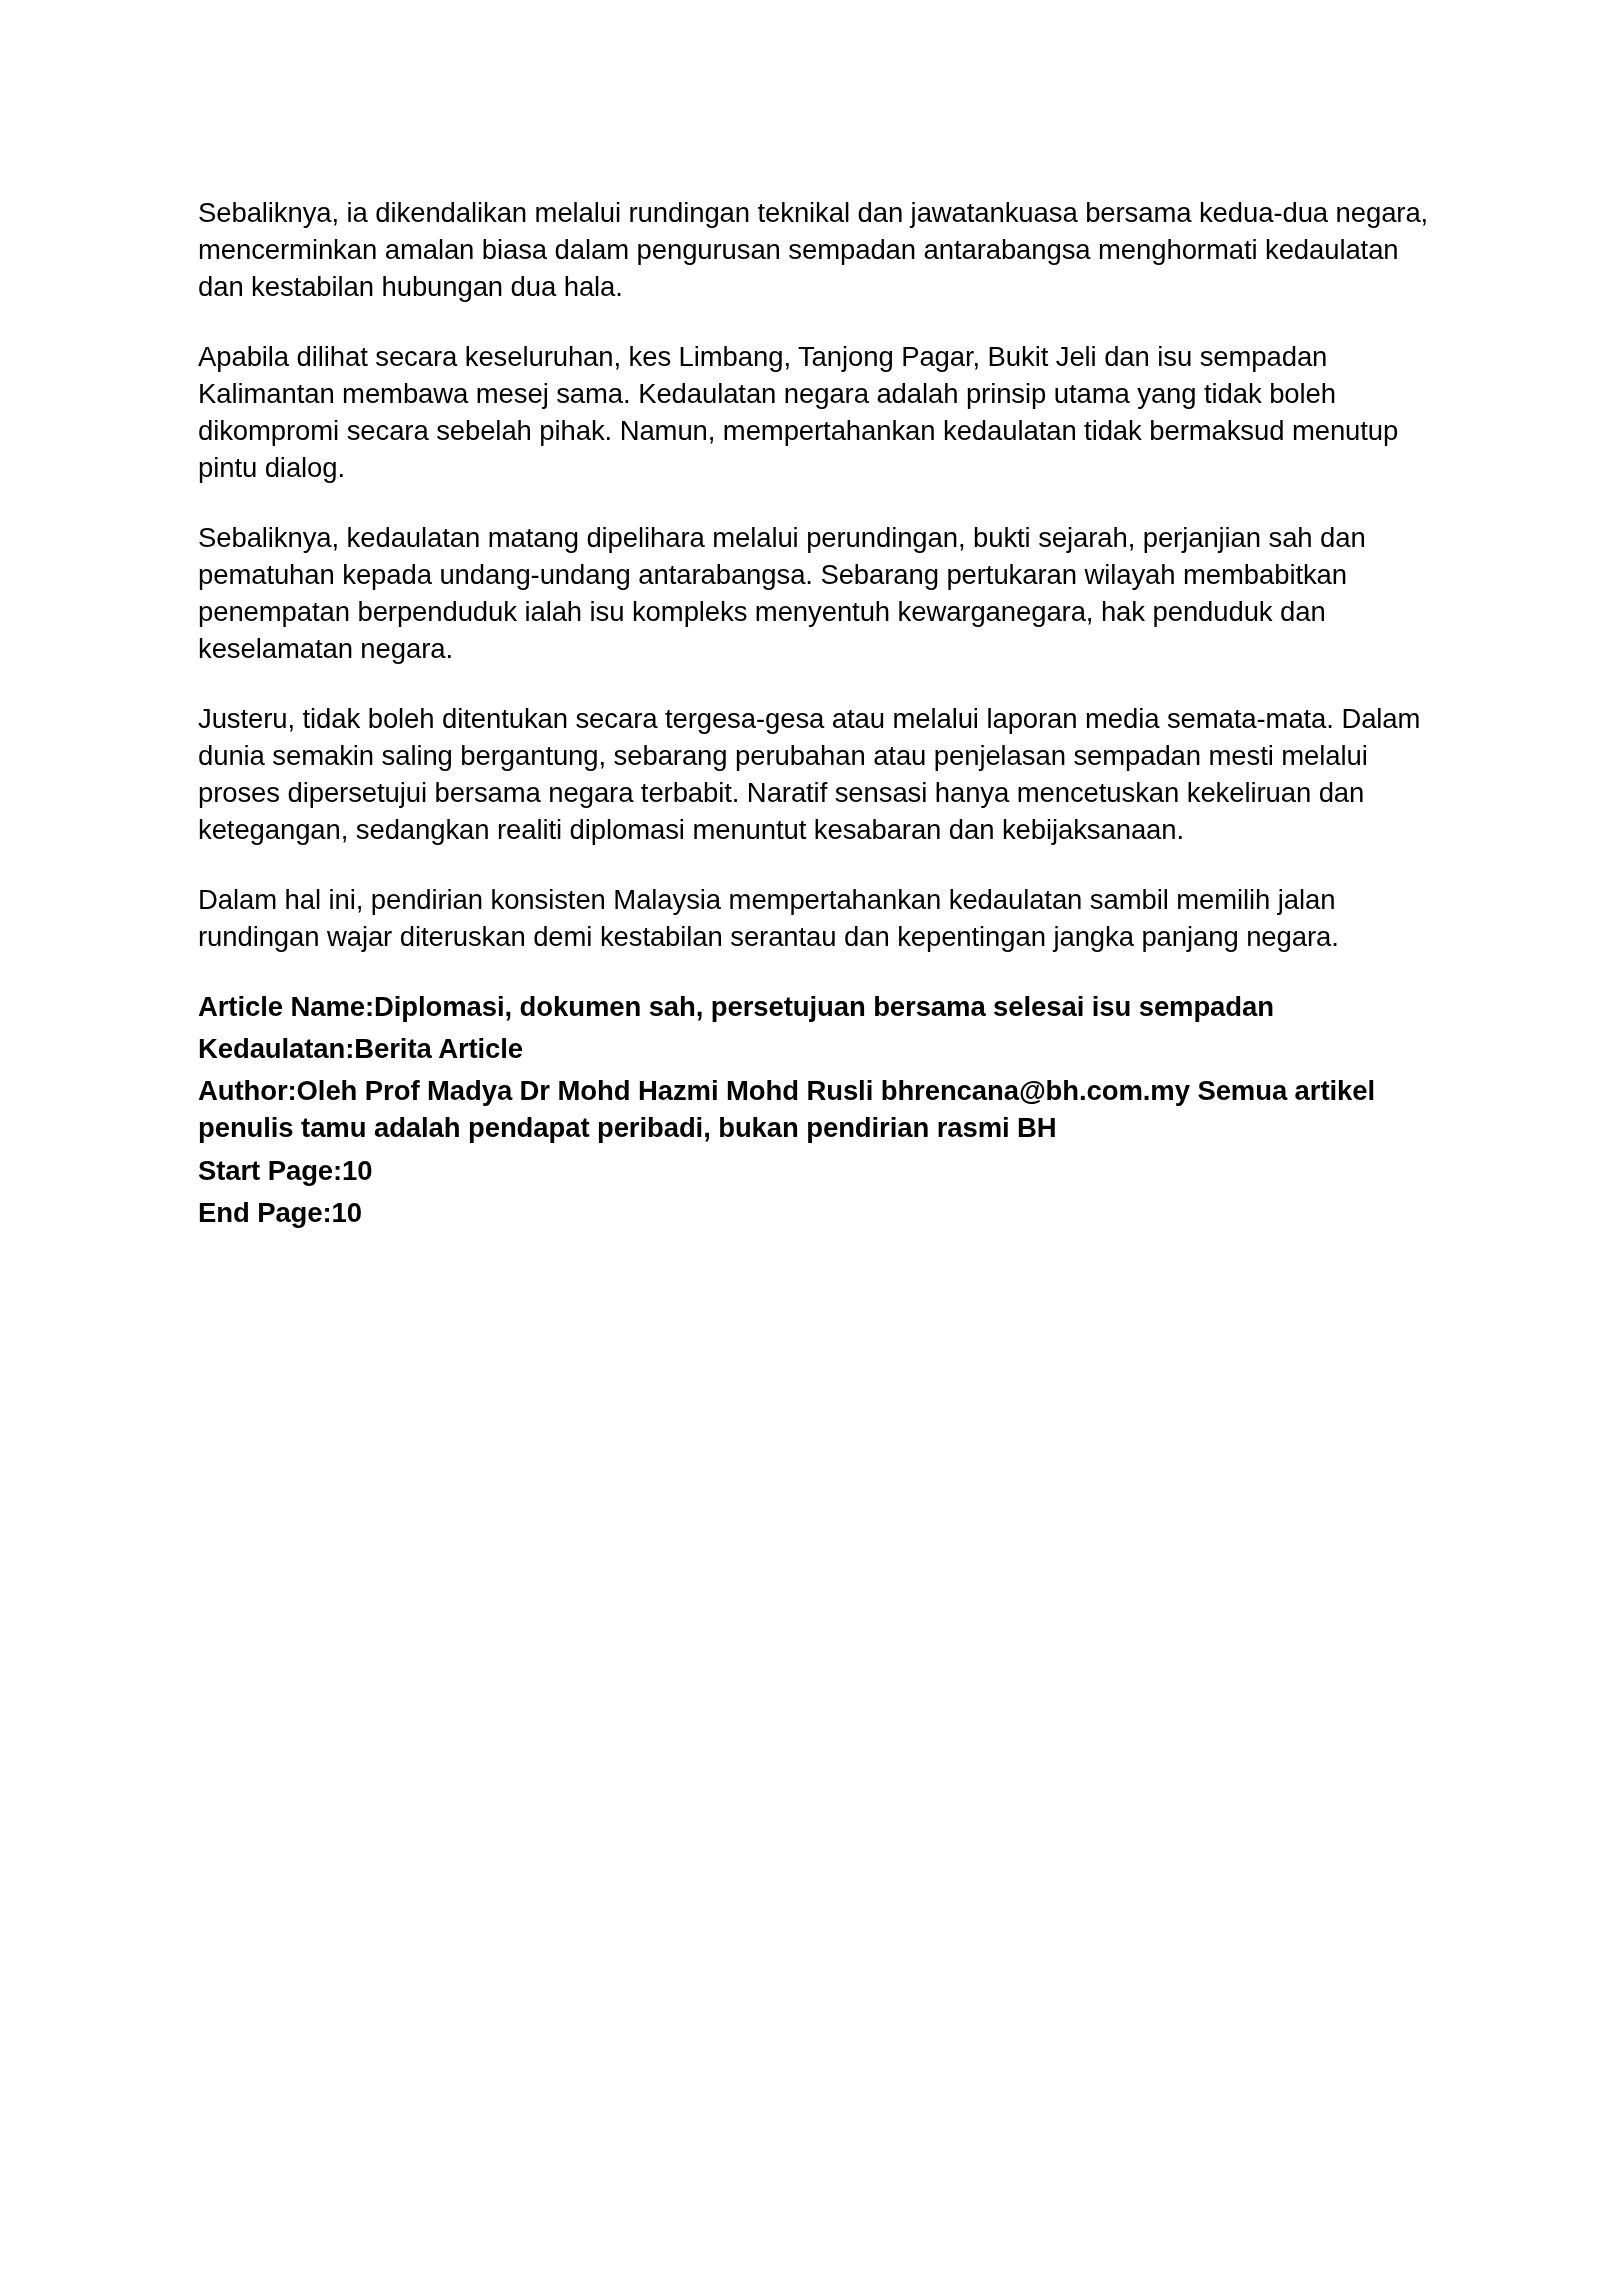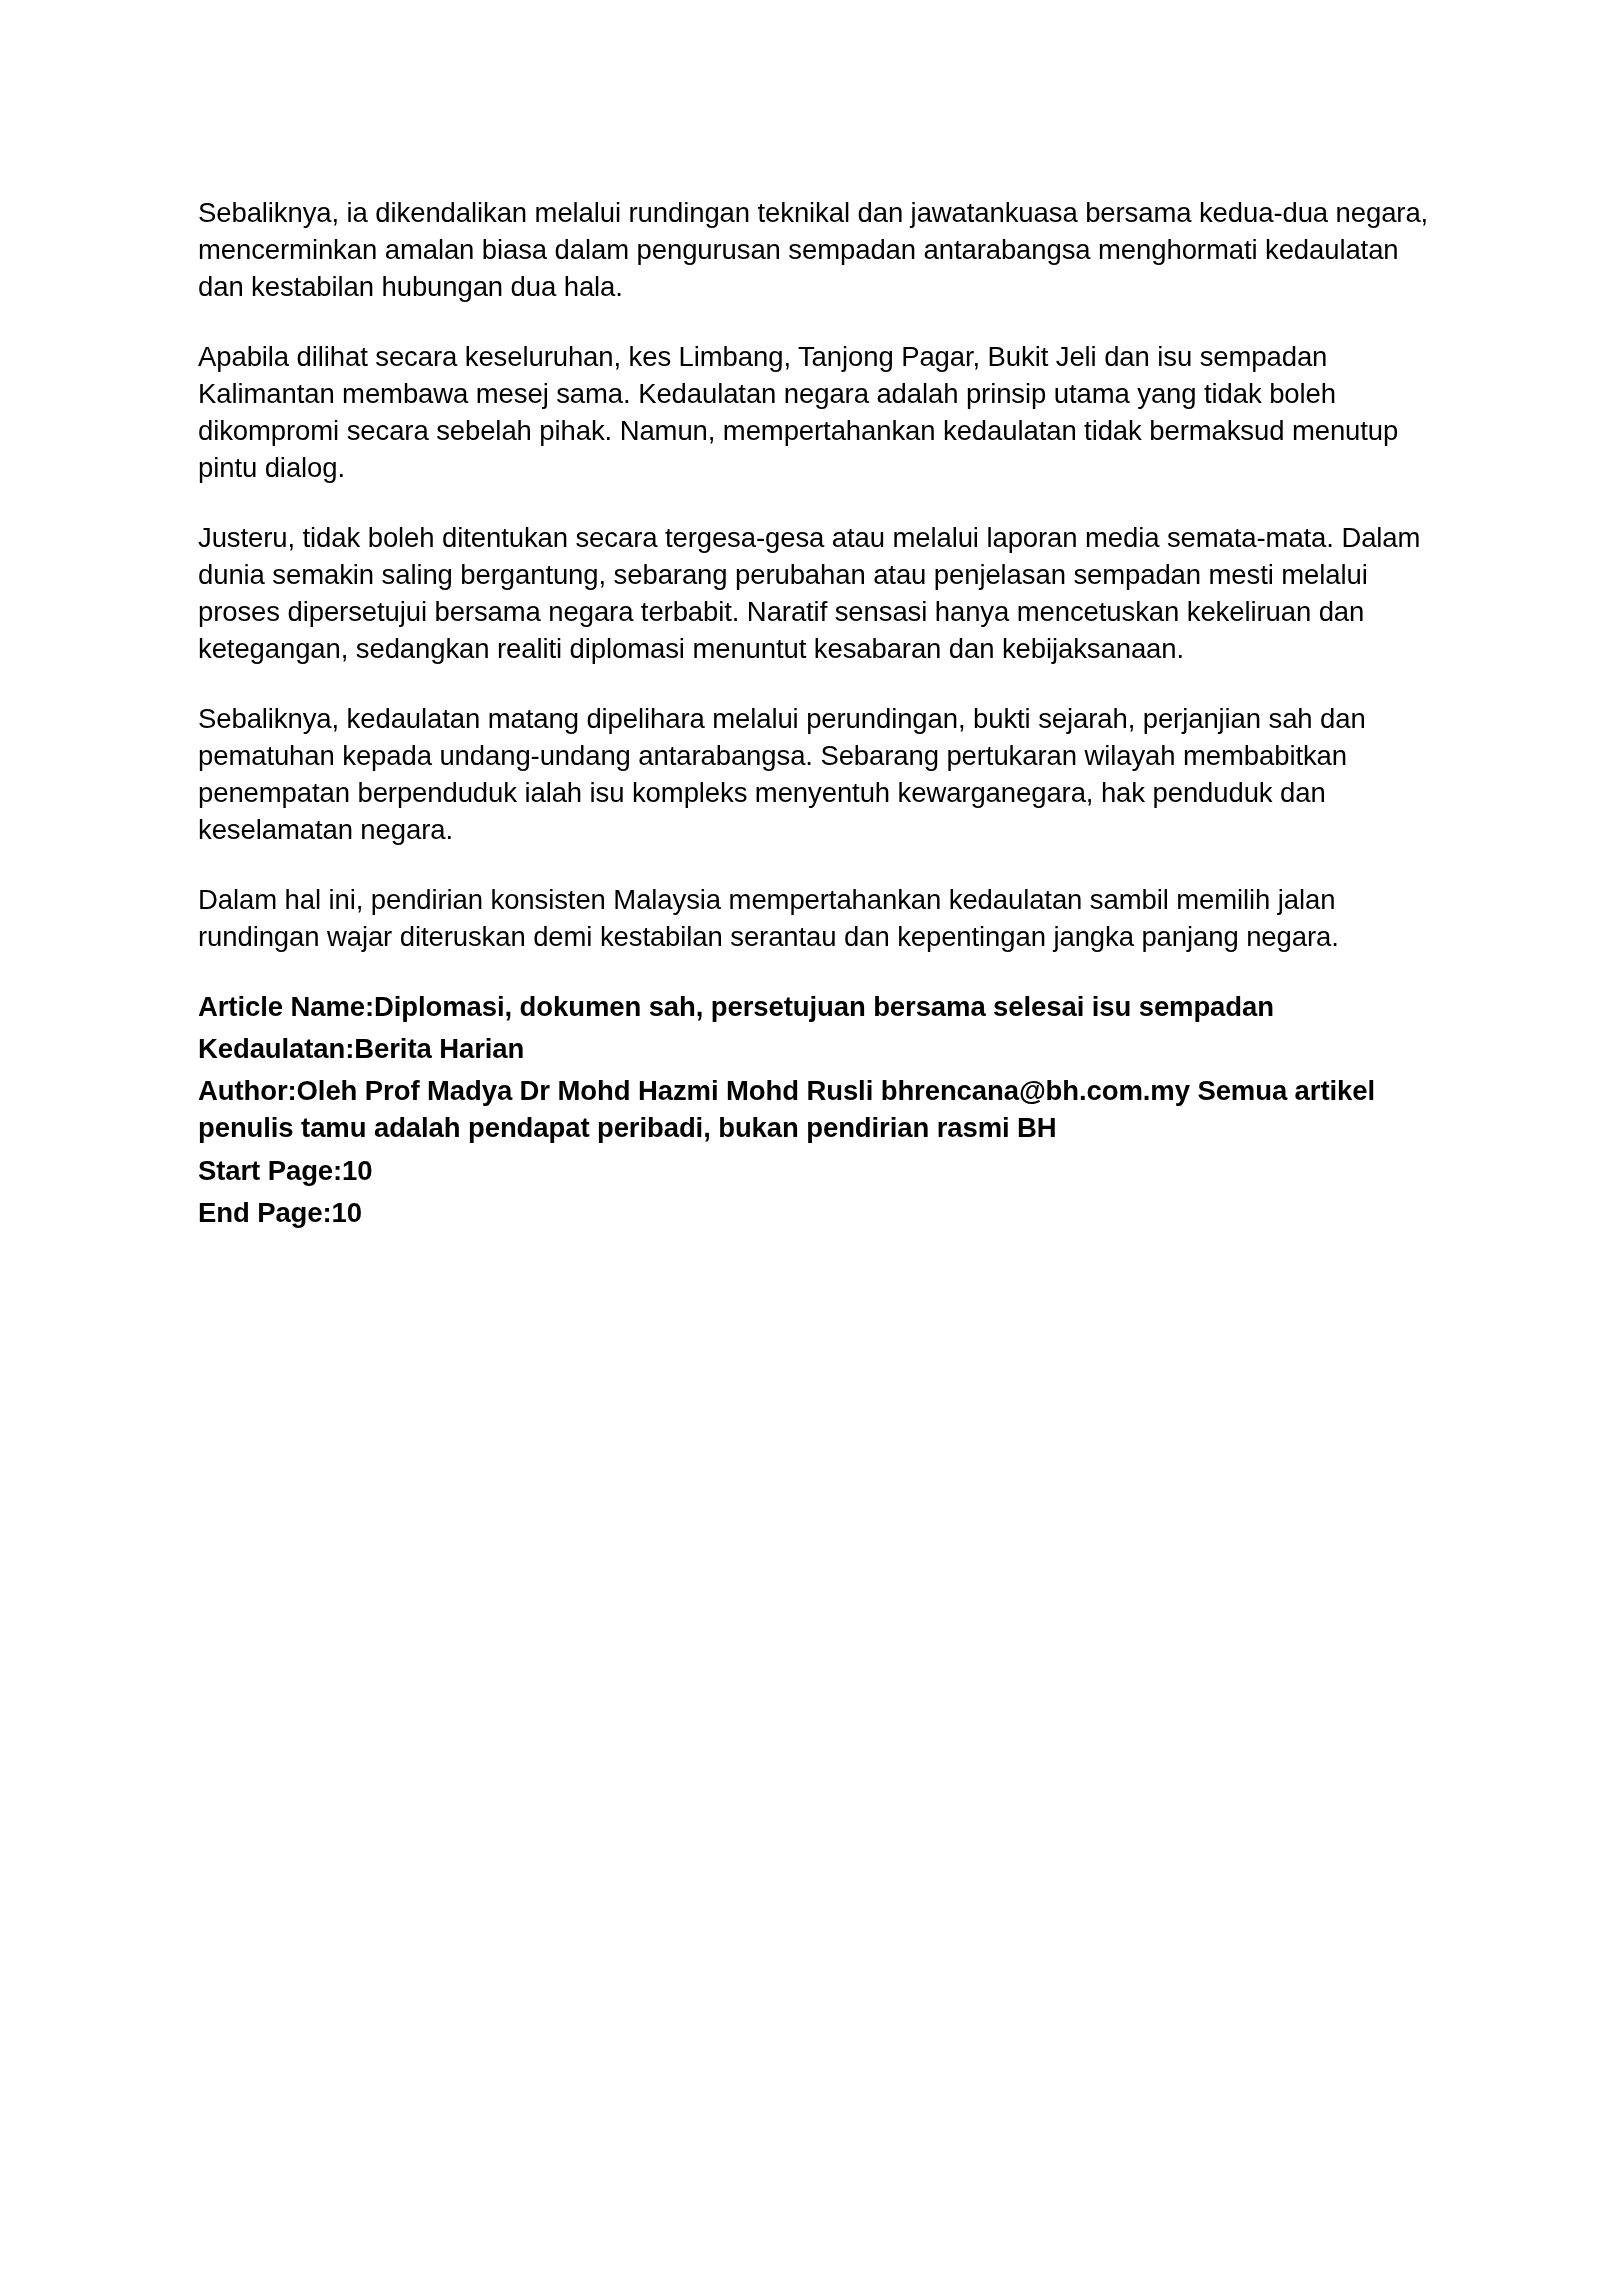--- a/index.html
+++ b/index.html
@@ -43,26 +43,26 @@
   }
 </style>
 </head>
 <body>
 
 <div class="page">
   <div class="content">
     <section class="body-text" id="paragraphs">
         <p class="para">Sebaliknya, ia dikendalikan melalui rundingan teknikal dan jawatankuasa bersama kedua-dua negara, mencerminkan amalan biasa dalam pengurusan sempadan antarabangsa menghormati kedaulatan dan kestabilan hubungan dua hala.</p>
         <p class="para">Apabila dilihat secara keseluruhan, kes Limbang, Tanjong Pagar, Bukit Jeli dan isu sempadan Kalimantan membawa mesej sama. Kedaulatan negara adalah prinsip utama yang tidak boleh dikompromi secara sebelah pihak. Namun, mempertahankan kedaulatan tidak bermaksud menutup pintu dialog.</p>
+        <p class="para">Sebaliknya, kedaulatan matang dipelihara melalui perundingan, bukti sejarah, perjanjian sah dan pematuhan kepada undang-undang antarabangsa. Sebarang pertukaran wilayah membabitkan penempatan berpenduduk ialah isu kompleks menyentuh kewarganegara, hak penduduk dan keselamatan negara.</p>
         <p class="para">Justeru, tidak boleh ditentukan secara tergesa-gesa atau melalui laporan media semata-mata. Dalam dunia semakin saling bergantung, sebarang perubahan atau penjelasan sempadan mesti melalui proses dipersetujui bersama negara terbabit. Naratif sensasi hanya mencetuskan kekeliruan dan ketegangan, sedangkan realiti diplomasi menuntut kesabaran dan kebijaksanaan.</p>
-        <p class="para">Sebaliknya, kedaulatan matang dipelihara melalui perundingan, bukti sejarah, perjanjian sah dan pematuhan kepada undang-undang antarabangsa. Sebarang pertukaran wilayah membabitkan penempatan berpenduduk ialah isu kompleks menyentuh kewarganegara, hak penduduk dan keselamatan negara.</p>
         <p class="para">Dalam hal ini, pendirian konsisten Malaysia mempertahankan kedaulatan sambil memilih jalan rundingan wajar diteruskan demi kestabilan serantau dan kepentingan jangka panjang negara.</p>
       </section>
     <section class="metadata" id="metadata">
         <p class="meta-line"><span class="meta-label">Article Name:</span><span class="meta-value">Diplomasi, dokumen sah, persetujuan bersama selesai isu sempadan</span></p>
-        <p class="meta-line"><span class="meta-label">Kedaulatan:</span><span class="meta-value">Berita Harian</span></p>
+        <p class="meta-line"><span class="meta-label">Kedaulatan:</span><span class="meta-value">Berita Article</span></p>
         <p class="meta-line"><span class="meta-label">Author:</span><span class="meta-value">Oleh Prof Madya Dr Mohd Hazmi Mohd Rusli bhrencana@bh.com.my Semua artikel penulis tamu adalah pendapat peribadi, bukan pendirian rasmi BH</span></p>
         <p class="meta-line"><span class="meta-label">Start Page:</span><span class="meta-value">10</span></p>
         <p class="meta-line"><span class="meta-label">End Page:</span><span class="meta-value">10</span></p>
       </section>
   </div>
 </div>
 
 
 </body></html>

